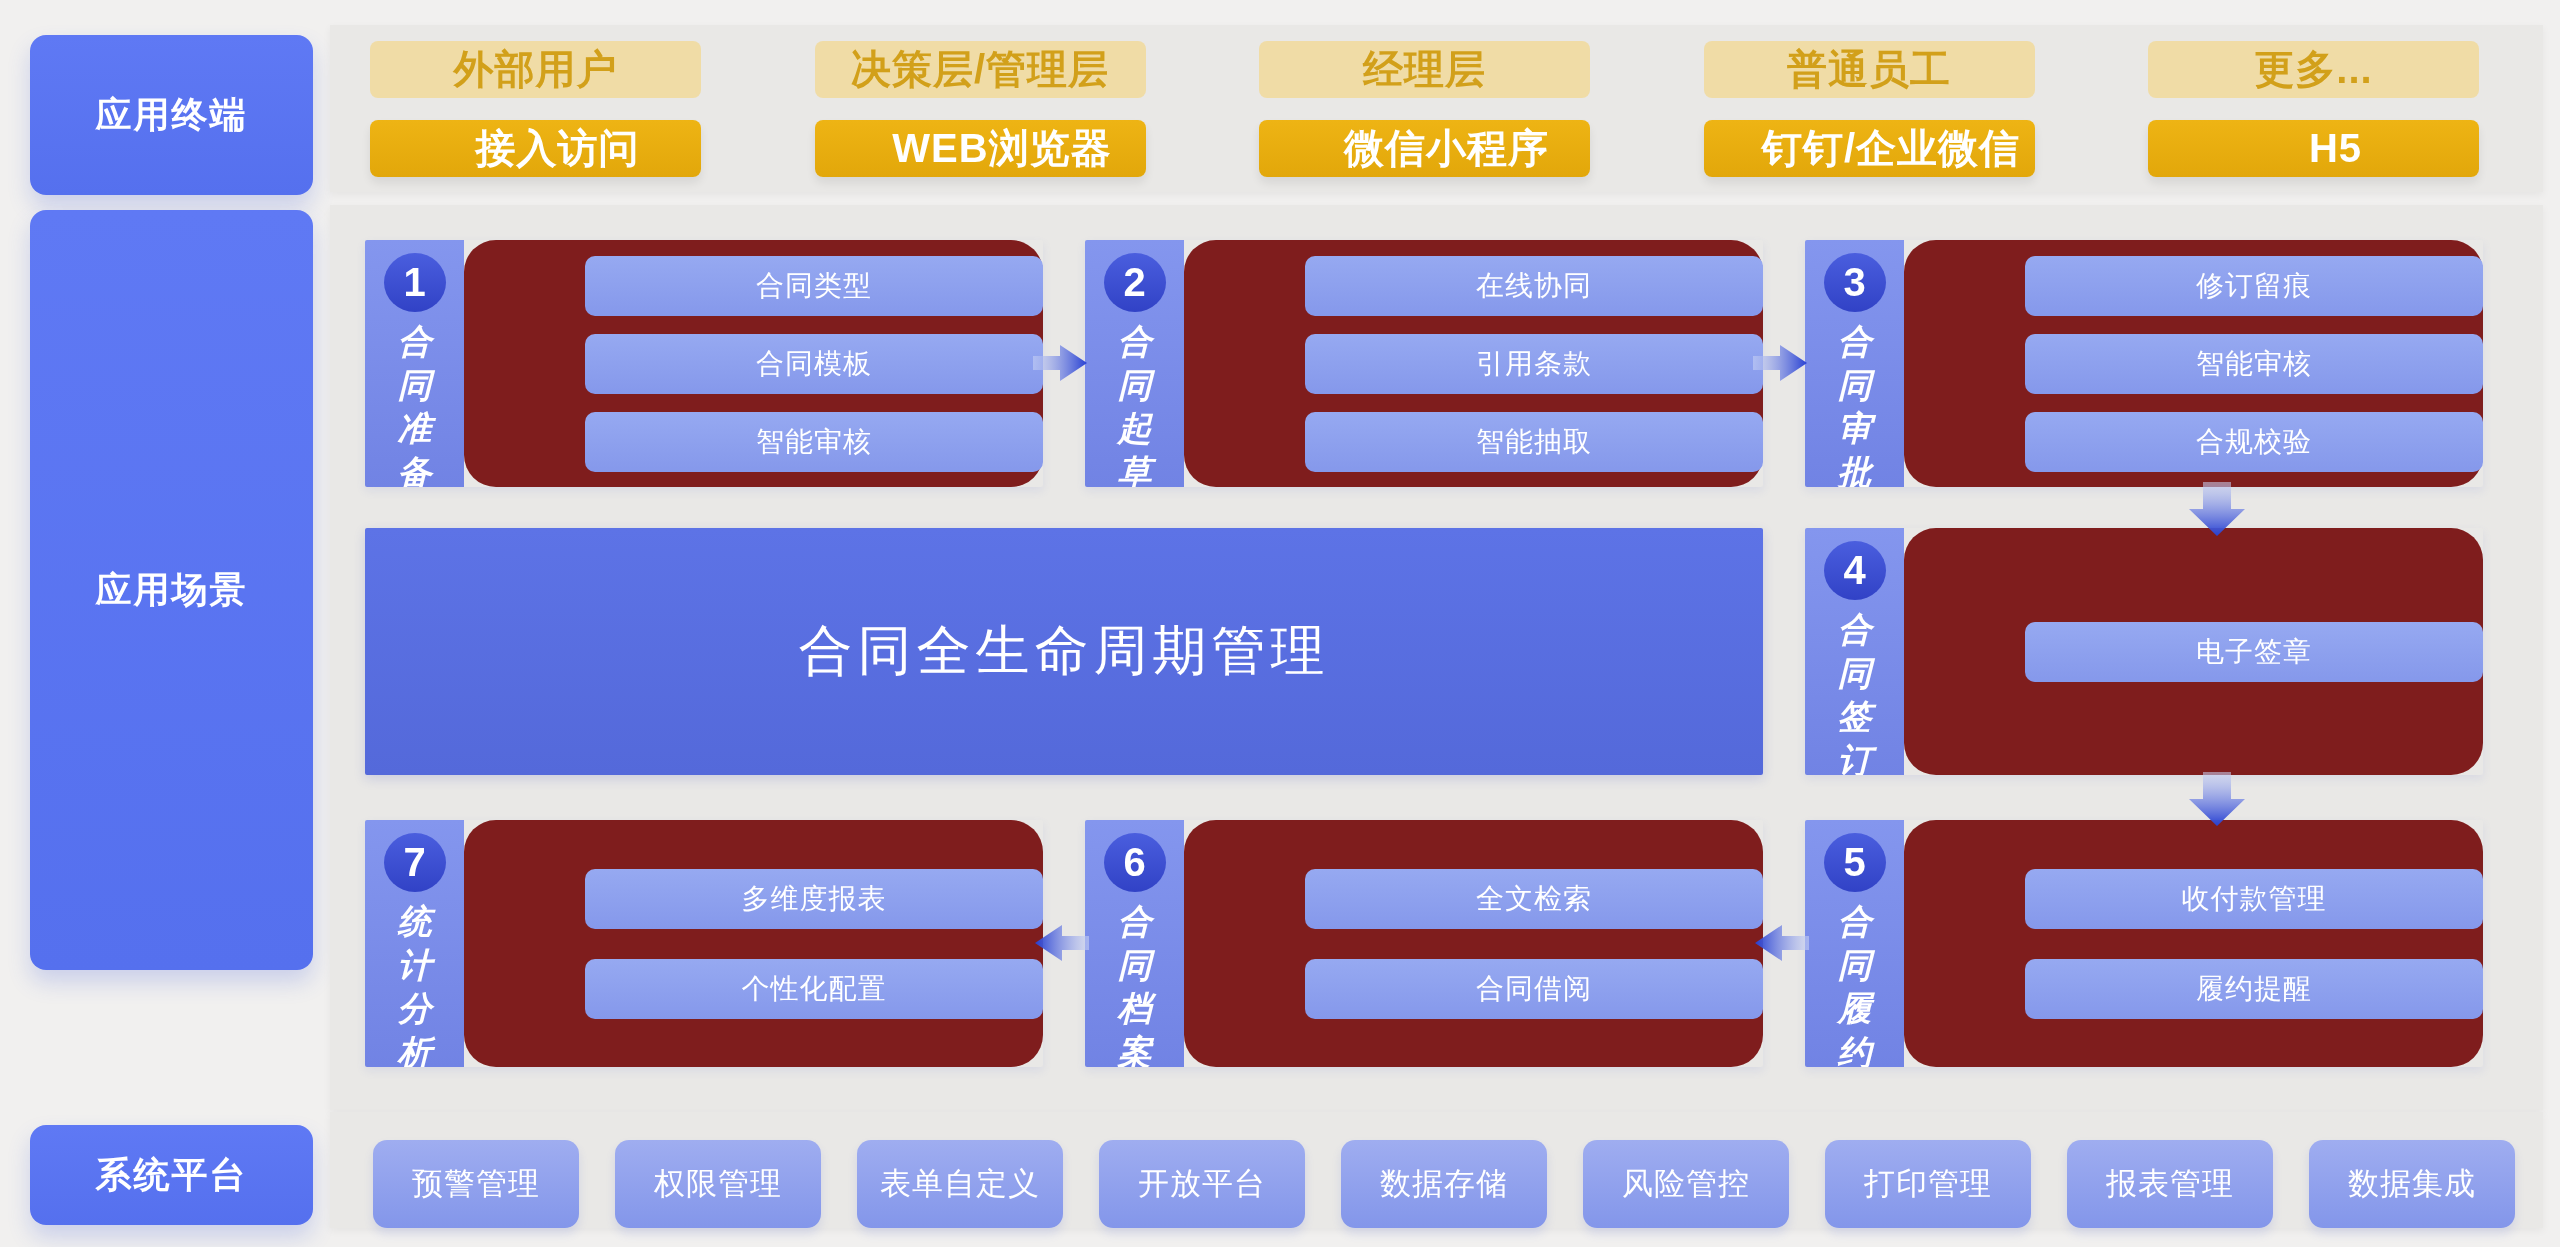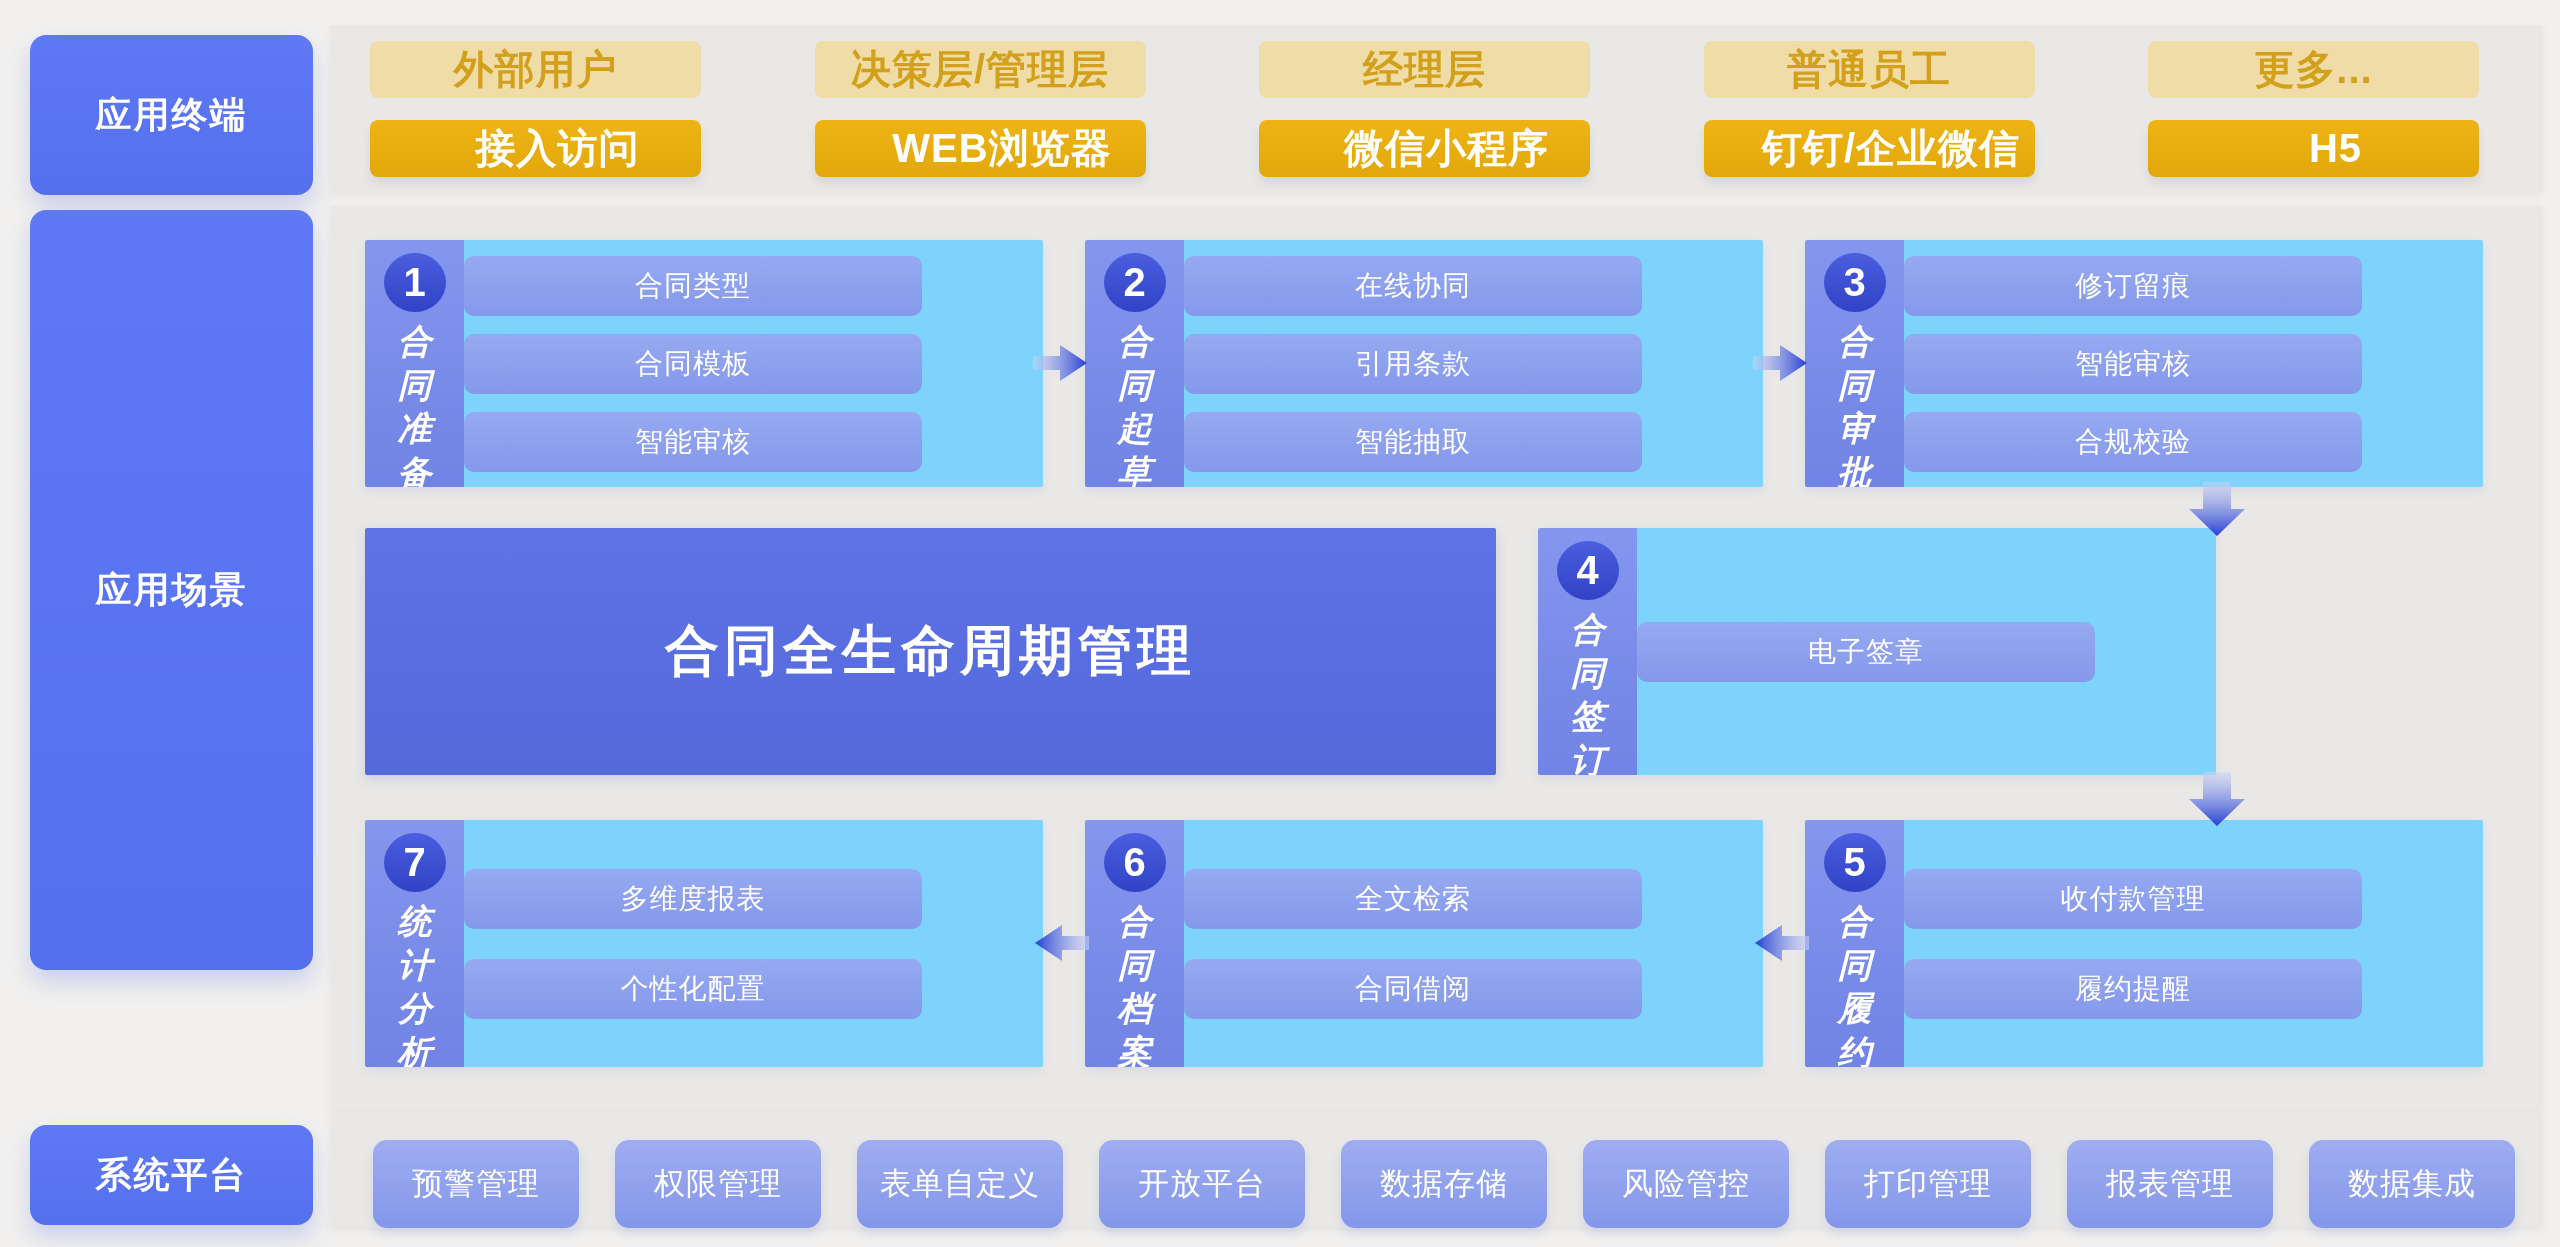--- a/index.html
+++ b/index.html
@@ -69,37 +69,37 @@
     width:62px; height:59px; border-radius:50%;
     background:linear-gradient(180deg,#4a5ede,#3142c6);
     display:flex; align-items:center; justify-content:center;
     font-size:40px; font-weight:bold; color:#fff; flex:0 0 auto;
   }
   .strip-label {
     margin-top:8px; width:1.15em; font-size:34px; font-weight:bold;
     line-height:1.28; text-align:center; word-break:break-all; color:#fff;font-style:italic;
   }
   .feature-panel {
-    flex:1; background:#7dd3fc;
-    display:flex; flex-direction:column; align-items:flex-start; justify-content:center;
+    flex:1; background:#7f1d1d;
+    display:flex; flex-direction:column; align-items:flex-end; justify-content:center;border-radius:32px;
   }
   .feature-panel .bar {
     width:458px; height:60px; border-radius:10px;
     background:linear-gradient(180deg,#96a9f1,#8598eb);
     display:flex; align-items:center; justify-content:center;
     color:#ffffff; font-size:28px; letter-spacing:1px;
   }
   .panel-3 .bar + .bar { margin-top:18px; }
   .panel-2 .bar + .bar { margin-top:30px; }
 
   .hero-block {
-    width:1131px; height:247px; border-radius:2px;
+    width:1398px; height:247px; border-radius:2px;
     background:linear-gradient(180deg,#5d73e6,#5469da);
     display:flex; align-items:center; justify-content:center;
-    color:#ffffff; font-size:54px; font-weight:bold; letter-spacing:5px;
+    color:#ffffff; font-size:54px; font-weight:normal; letter-spacing:5px;
     box-shadow:0 4px 12px rgba(60,80,190,0.18);
   }
 
   
   .flow-arrow { position:absolute; }
   .arr-r1 { left:703px;  top:137px; }
   .arr-r2 { left:1423px; top:137px; }
   .arr-d1 { left:1845px; top:277px; }
   .arr-d2 { left:1845px; top:567px; }
   .arr-l1 { left:1425px; top:717px; }

